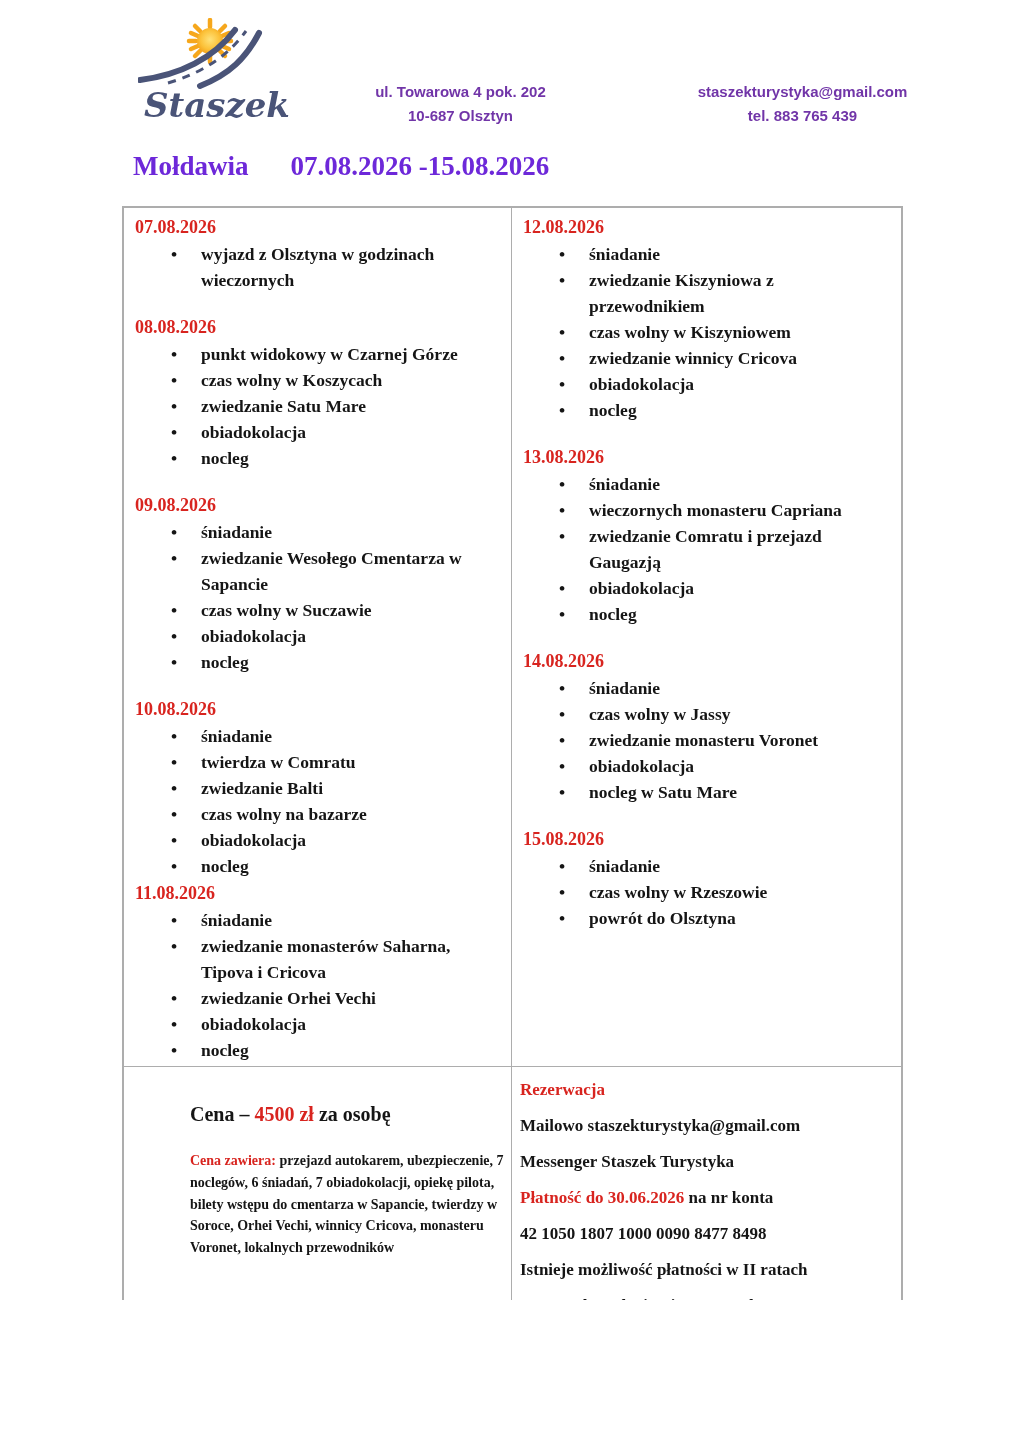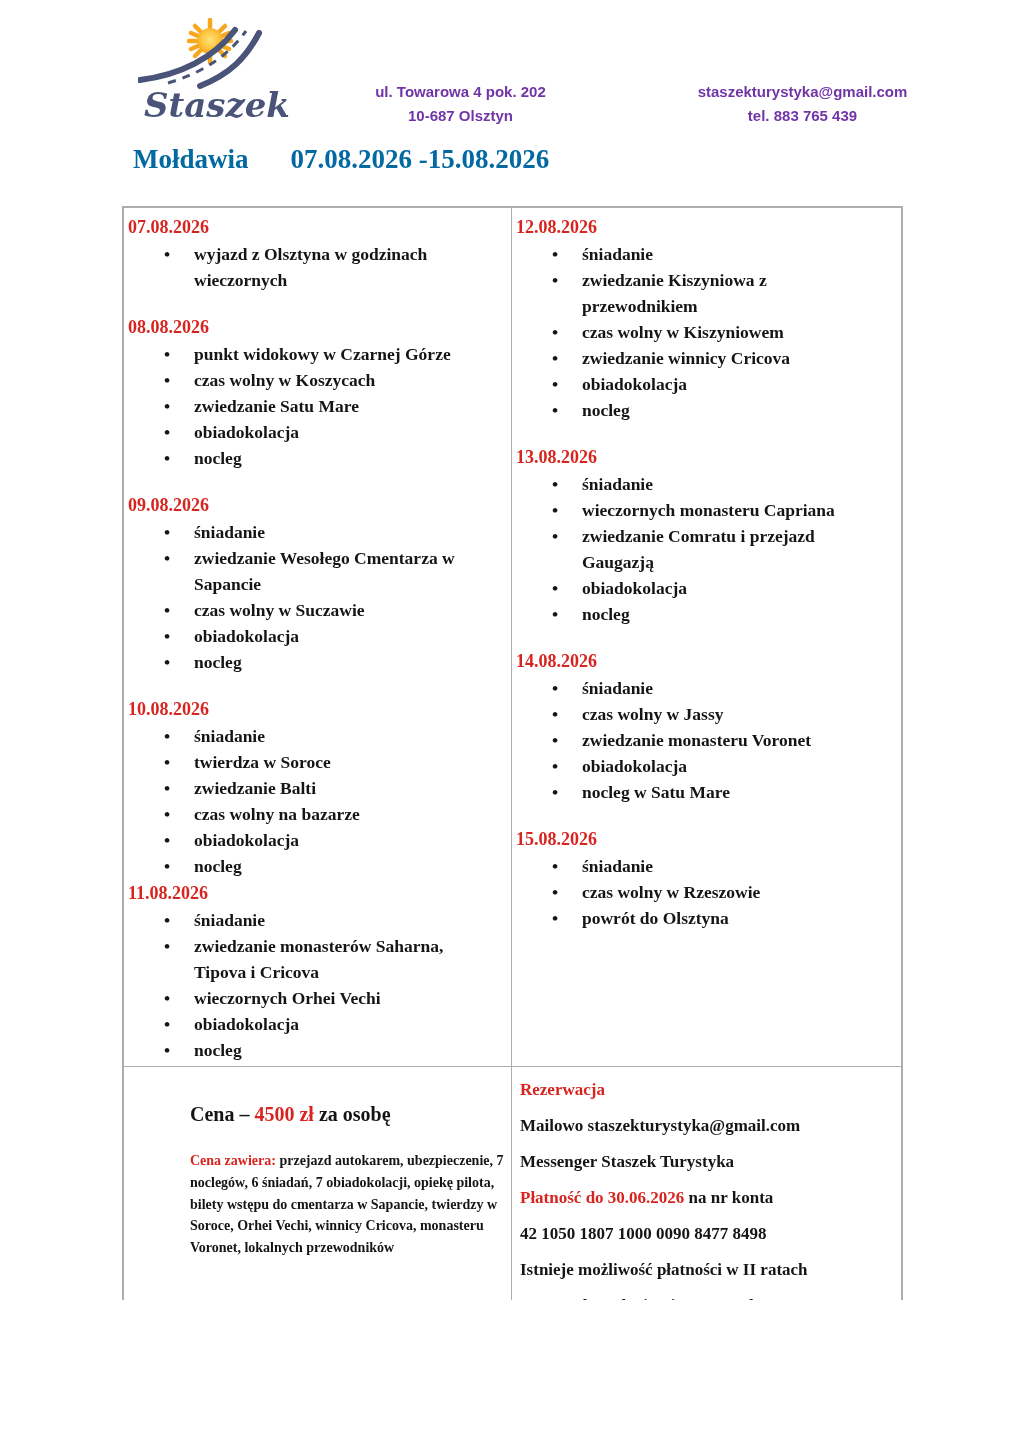--- a/index.html
+++ b/index.html
@@ -18,41 +18,41 @@
   .title .dest{margin-right:42px;}
 
   
   .tbl{position:absolute;left:122px;top:206px;display:grid;
        grid-template-columns:387px 390px;grid-template-rows:858px 253px;
        border:2px solid #adadad;}
   .cell{overflow:hidden;background:#fff;}
   .cell.c-right{border-left:1.5px solid #adadad;}
   .cell.r-bottom{border-top:1.5px solid #adadad;}
 
-  .itin{padding:6px 24px 0 4px;}
+  .itin{padding:6px 24px 0 11px;}
   .itin.c-right{padding-right:26px;}
   .day{margin-bottom:21px;}
   .day.tight{margin-bottom:1px;}
   .date{font-size:18px;line-height:27px;font-weight:bold;}
   ul.items{margin:0;padding:0 0 0 66px;list-style:none;}
   ul.items li{position:relative;font-size:17.5px;line-height:26px;font-weight:bold;}
   ul.items li::before{content:"\2022";position:absolute;left:-30px;top:0;}
 
   
   .price-cell{padding:33px 4px 0 66px;}
   .price-line{font-size:20px;line-height:28px;font-weight:bold;margin:0 0 22px 0;}
   .includes{font-size:14px;line-height:21.8px;font-weight:bold;margin:0;width:318px;}
 
   .res-cell{padding:12px 6px 0 8px;}
   .res-heading{font-size:17px;line-height:22px;font-weight:bold;margin-bottom:14px;}
   .res-line{font-size:17px;line-height:22px;font-weight:bold;margin-bottom:14px;
             white-space:nowrap;}
 
   .red{color:#d8241f;}
-  .title-red{color:#0369a1;}
+  .title-red{color:#6d28d9;margin-top:7px;}
   .purple{color:#7135a8;}
 </style>
 </head>
 <body>
 
 <div class="page">
 
   <div class="logo">
     <svg width="170" height="112" viewBox="0 0 170 112">
       <defs>
@@ -126,33 +126,33 @@
             <li>zwiedzanie Wesołego Cmentarza w Sapancie</li>
             <li>czas wolny w Suczawie</li>
             <li>obiadokolacja</li>
             <li>nocleg</li>
           </ul>
         </div>
         <div class="day tight">
           <div class="date red">10.08.2026</div>
           <ul class="items">
             <li>śniadanie</li>
-            <li>twierdza w Soroce</li>
+            <li>twierdza w Comratu</li>
             <li>zwiedzanie Balti</li>
             <li>czas wolny na bazarze</li>
             <li>obiadokolacja</li>
             <li>nocleg</li>
           </ul>
         </div>
         <div class="day">
           <div class="date red">11.08.2026</div>
           <ul class="items">
             <li>śniadanie</li>
             <li>zwiedzanie monasterów Saharna, Tipova i Cricova</li>
-            <li>wieczornych Orhei Vechi</li>
+            <li>zwiedzanie Orhei Vechi</li>
             <li>obiadokolacja</li>
             <li>nocleg</li>
           </ul>
         </div>
       </div>
     <div class="cell itin c-right" id="col-right">
         <div class="day">
           <div class="date red">12.08.2026</div>
           <ul class="items">
             <li>śniadanie</li>

